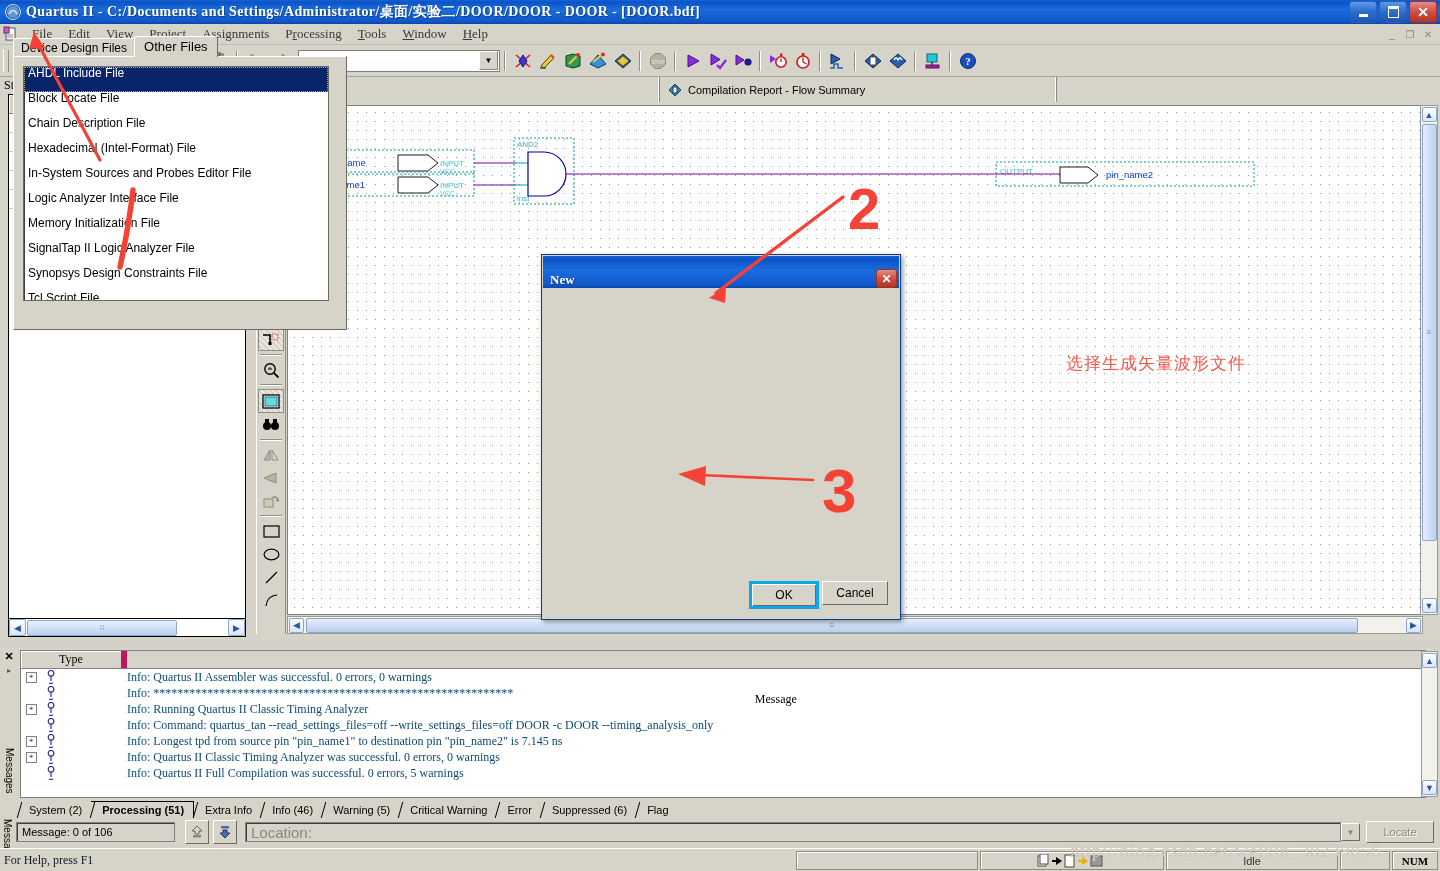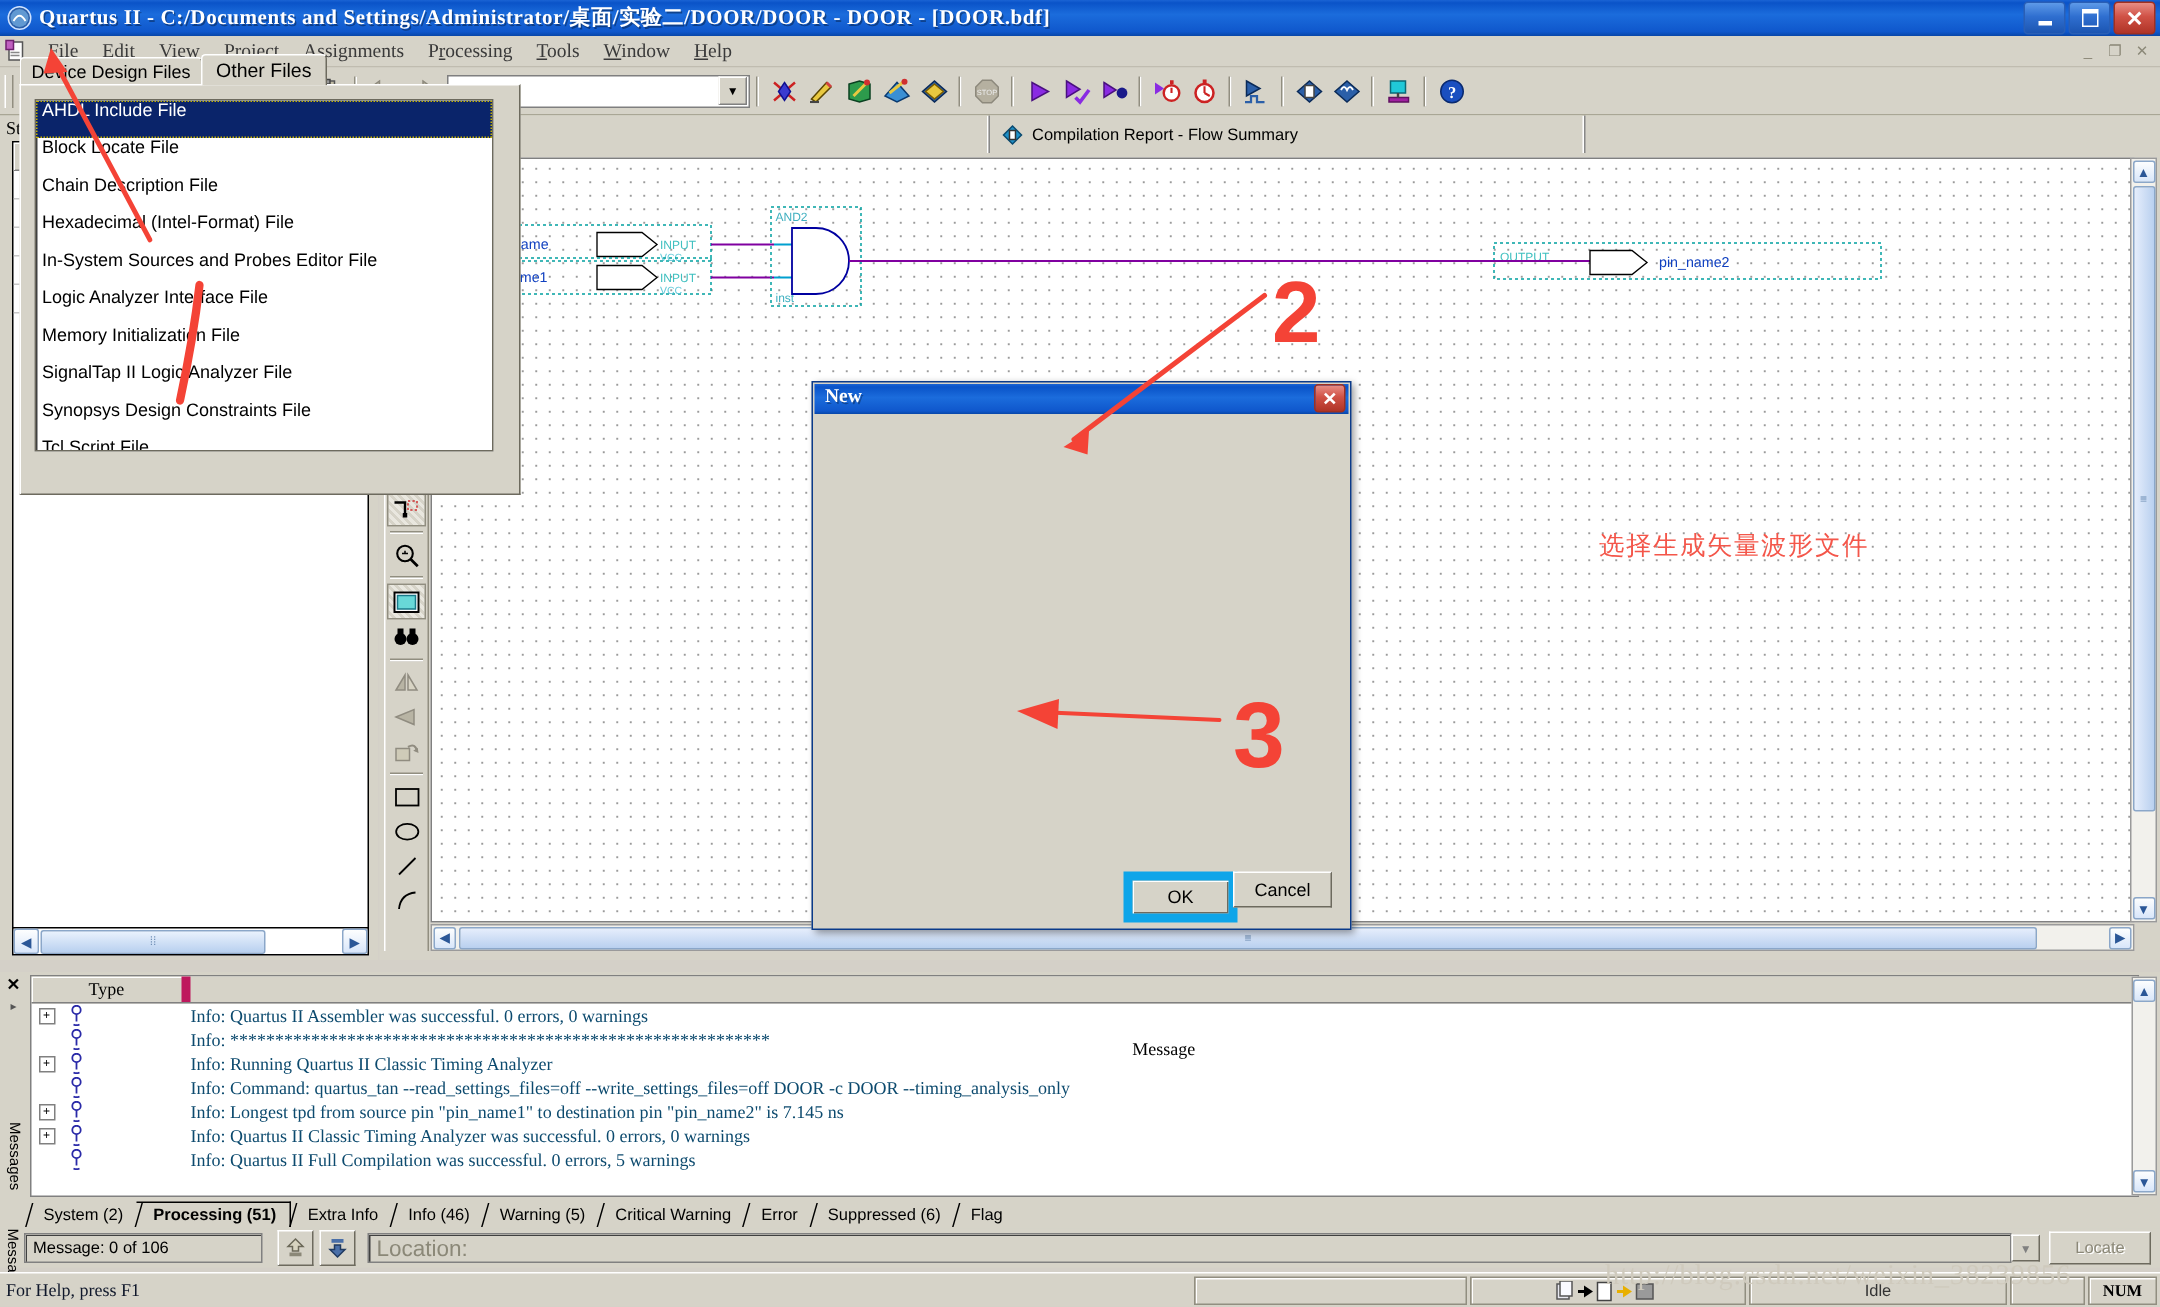--- a/index.html
+++ b/index.html
@@ -161,21 +161,21 @@
     white-space:nowrap;
   }
 
   
   .dlg{
     position:absolute;left:541px;top:254px;width:358px;height:364px;
     background:#d6d3c8;border:1px solid #0a3a8a;
     box-shadow:2px 2px 5px rgba(0,0,0,.4);
   }
   .dlg-title{
-    height:20px;margin:1px;display:flex;align-items:flex-start;
+    height:32px;margin:1px;display:flex;align-items:flex-end;
     background:linear-gradient(to bottom,#1a63d4 0%,#0a53c8 10%,#1b6cdc 45%,#0f57cc 90%,#0846a8 100%);
   }
   .dlg-title .t{
     color:#fff;font-family:"Liberation Serif",serif;font-weight:bold;font-size:13px;padding-left:7px;flex:1;
     text-shadow:1px 1px 0 rgba(0,0,0,.3);
   }
   .dlg-close{
     width:19px;height:17px;margin-right:2px;border-radius:3px;border:1px solid #a03020;
     background:linear-gradient(to bottom,#e88d85,#d05246 45%,#b03427);
     color:#fff;font-size:12px;font-weight:bold;display:flex;align-items:center;justify-content:center;
@@ -200,21 +200,21 @@
     font-family:"Liberation Sans",sans-serif;font-size:12px;color:#000;
     height:25px;line-height:13px;padding-left:4px;white-space:nowrap;
   }
   .litem.sel{background:#0a246a;color:#fff;outline:1px dotted #c8b400;outline-offset:-1px;}
   .dlg-btn{
     position:absolute;height:22px;width:64px;background:#d6d3c8;
     border:1px solid #fff;border-right-color:#6d6a5e;border-bottom-color:#6d6a5e;
     font-family:"Liberation Sans",sans-serif;font-size:12px;color:#000;
     display:flex;align-items:center;justify-content:center;
   }
-  .dlg-btn.ok{left:749px;top:581px;border:6px solid #0ea5e9;box-shadow:inset 1px 1px 0 #fff,inset -1px -1px 0 #6d6a5e;}
+  .dlg-btn.ok{left:749px;top:581px;border:3px solid #0ea5e9;box-shadow:inset 1px 1px 0 #fff,inset -1px -1px 0 #6d6a5e;}
   .dlg-btn.cancel{left:822px;top:581px;}
 
   
   .msgpanel{position:absolute;left:0;top:648px;width:1440px;height:171px;background:#d6d3c8;}
   .msg-xcol{position:absolute;left:0;top:0;width:18px;height:148px;background:#d6d3c8;
     display:flex;flex-direction:column;align-items:center;}
   .msg-xcol .x{font-size:11px;font-weight:bold;color:#000;margin-top:2px;}
   .msg-xcol .arr{font-size:8px;color:#555;margin-top:3px;}
   .msg-xcol .vtext{writing-mode:vertical-rl;font-family:"Liberation Sans",sans-serif;font-size:10px;
     color:#000;margin-top:auto;margin-bottom:2px;}

